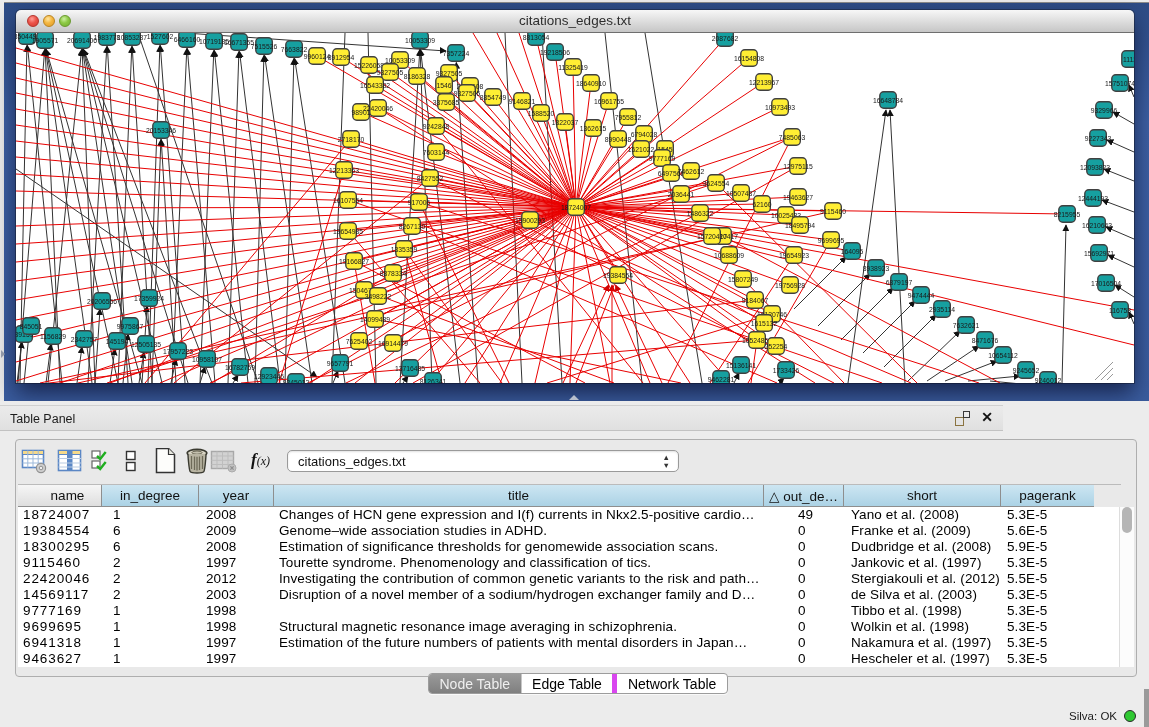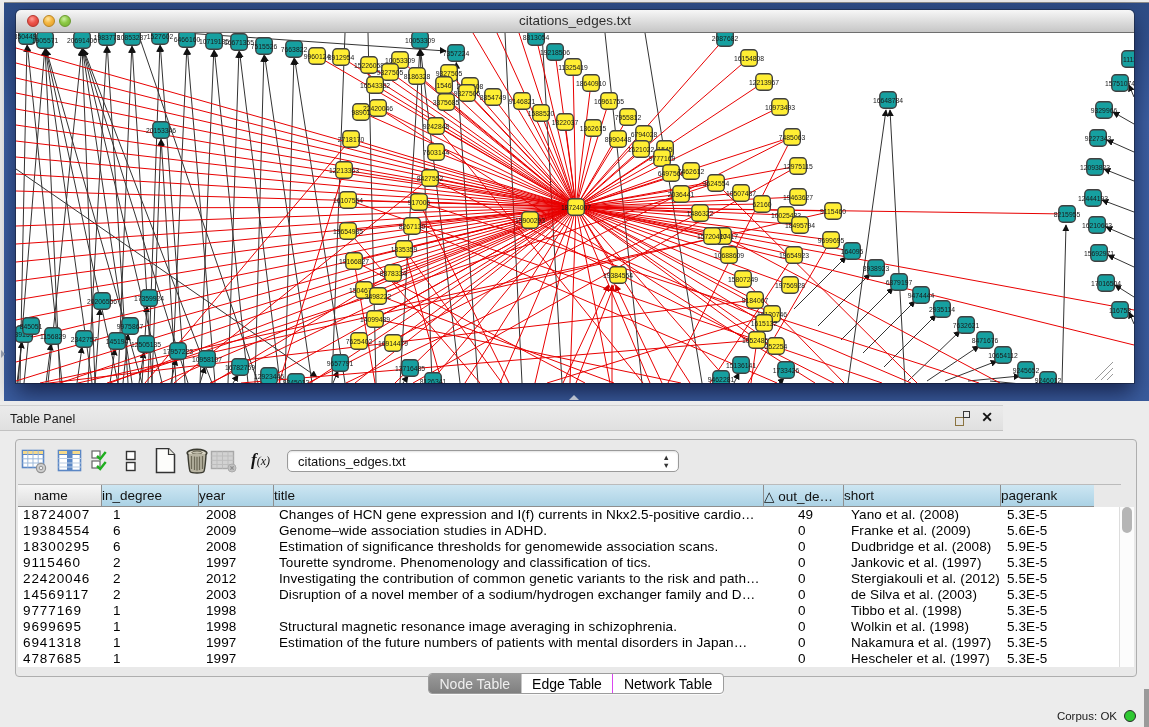--- a/index.html
+++ b/index.html
@@ -34,39 +34,39 @@
   background:#e9e9e9;border:1px solid #aeaeae;border-radius:4px}
 .tools{position:absolute;left:0;top:8px;height:26px;width:100%}
 .ic{position:absolute;top:0}
 .combo{position:absolute;left:271px;top:2px;width:392px;height:22px;background:#fff;
   border:1px solid #9a9a9a;border-radius:5px;box-shadow:inset 0 1px 2px rgba(0,0,0,.12);font-size:13px;color:#111}
 .combo .txt{position:absolute;left:10px;top:3px}
 .combo .ud{position:absolute;right:8px;top:3px;font-size:7.5px;color:#333;line-height:8px;text-align:center}
 .thead{position:absolute;left:2px;top:44px;width:1103px;height:23px;display:flex;
   font-size:13.5px;color:#111;border-top:1px solid #bbb}
 .th{border-right:1px solid #8e8e8e;border-bottom:1px solid #8e8e8e;
-  background:linear-gradient(#cde6f2,#abd2e5);padding-top:3px;
+  background:linear-gradient(#cde6f2,#abd2e5);text-align:center;padding-top:3px;
   white-space:nowrap;overflow:hidden}
 .th.g{background:linear-gradient(#f6f6f6,#dedede);padding-left:16px}
 .tbody{position:absolute;left:2px;top:67px;width:1103px;height:160px;background:#fff;
   font-size:13.5px;color:#000;overflow:hidden}
 .tr{height:16px;white-space:nowrap;position:relative}
 .tr div{position:absolute;top:0;overflow:hidden;letter-spacing:.1px}
 .c0{left:5px;width:92px}.c1{left:95px;width:97px}.c2{left:188px;width:73px}
 .c3{left:261px;width:496px}.c4{left:780px;width:80px}.c5{left:833px;width:157px}
 .c6{left:989px;width:92px}
 .sbar{position:absolute;right:2px;top:67px;width:15px;height:160px;background:#fcfcfc;border-left:1px solid #ddd}
 .tr .c0{letter-spacing:.9px}
 .sbar .thumb{position:absolute;left:2px;top:0;width:10px;height:26px;background:#b5b5b5;border-radius:5px}
 .seg{position:absolute;left:428px;top:272px;height:21px;display:flex;font-size:14px;
   border:1px solid #9c9c9c;border-radius:4px;overflow:hidden;background:#fff;
   box-shadow:0 1px 0 rgba(255,255,255,.7)}
 .seg div{padding:2px 10.5px 0 10.5px}
 .seg .sel{background:linear-gradient(#9a9a9a,#7f7f7f);color:#efefef}
-.seg .mid{border-left:1px solid #c7c7c7;border-right:1px solid #d946ef}
+.seg .mid{border-left:1px solid #c7c7c7;border-right:5px solid #d946ef}
 .mem{position:absolute;right:32px;top:309px;font-size:11.5px;color:#1a1a1a}
 .memdot{position:absolute;right:13px;top:309px;width:12px;height:12px;border-radius:50%;
   background:#2fc832;border:1.4px solid #2a2a2a}
 .rstrip{position:absolute;right:0;top:288px;width:5px;height:38px;background:#9a9a9a}
 svg text{user-select:none}
 </style></head>
 <body>
 <div class="desk"></div>
 <div class="lgrip"></div>
 <div class="win">
@@ -752,33 +752,33 @@
 <div class="tr">
           <div class="c0">6941318</div>
           <div class="c1">1</div>
           <div class="c2">1997</div>
           <div class="c3">Estimation of the future numbers of patients with mental disorders in Japan…</div>
           <div class="c4">0</div>
           <div class="c5">Nakamura et al. (1997)</div>
           <div class="c6">5.3E-5</div>
         </div>
 <div class="tr">
-          <div class="c0">4787685</div>
+          <div class="c0">9463627</div>
           <div class="c1">1</div>
           <div class="c2">1997</div>
           <div class="c4">0</div>
           <div class="c5">Hescheler et al. (1997)</div>
           <div class="c6">5.3E-5</div>
         </div>
     </div>
     <div class="sbar">
         <div class="thumb"></div>
       </div>
   </div>
   <div class="seg">
     <div class="sel">Node Table</div>
     <div class="mid">Edge Table</div>
     <div>Network Table</div>
   </div>
-  <div class="mem">Corpus: OK</div>
+  <div class="mem">Silva: OK</div>
   <div class="memdot"></div>
   <div class="rstrip"></div>
 </div>
 
 </body></html>

